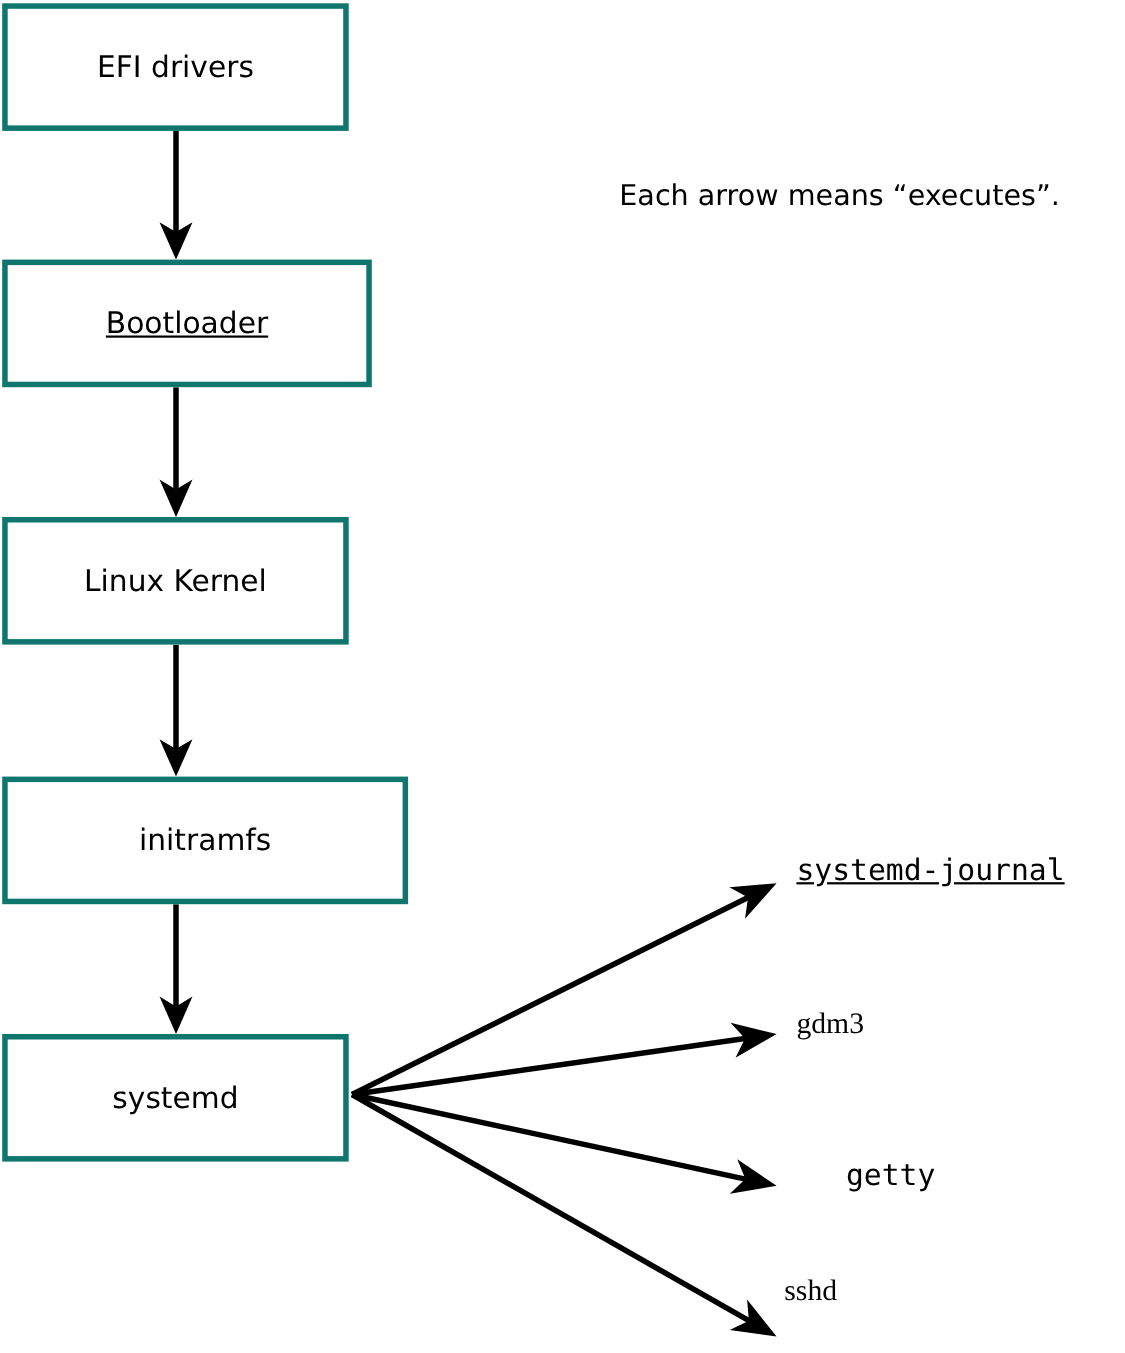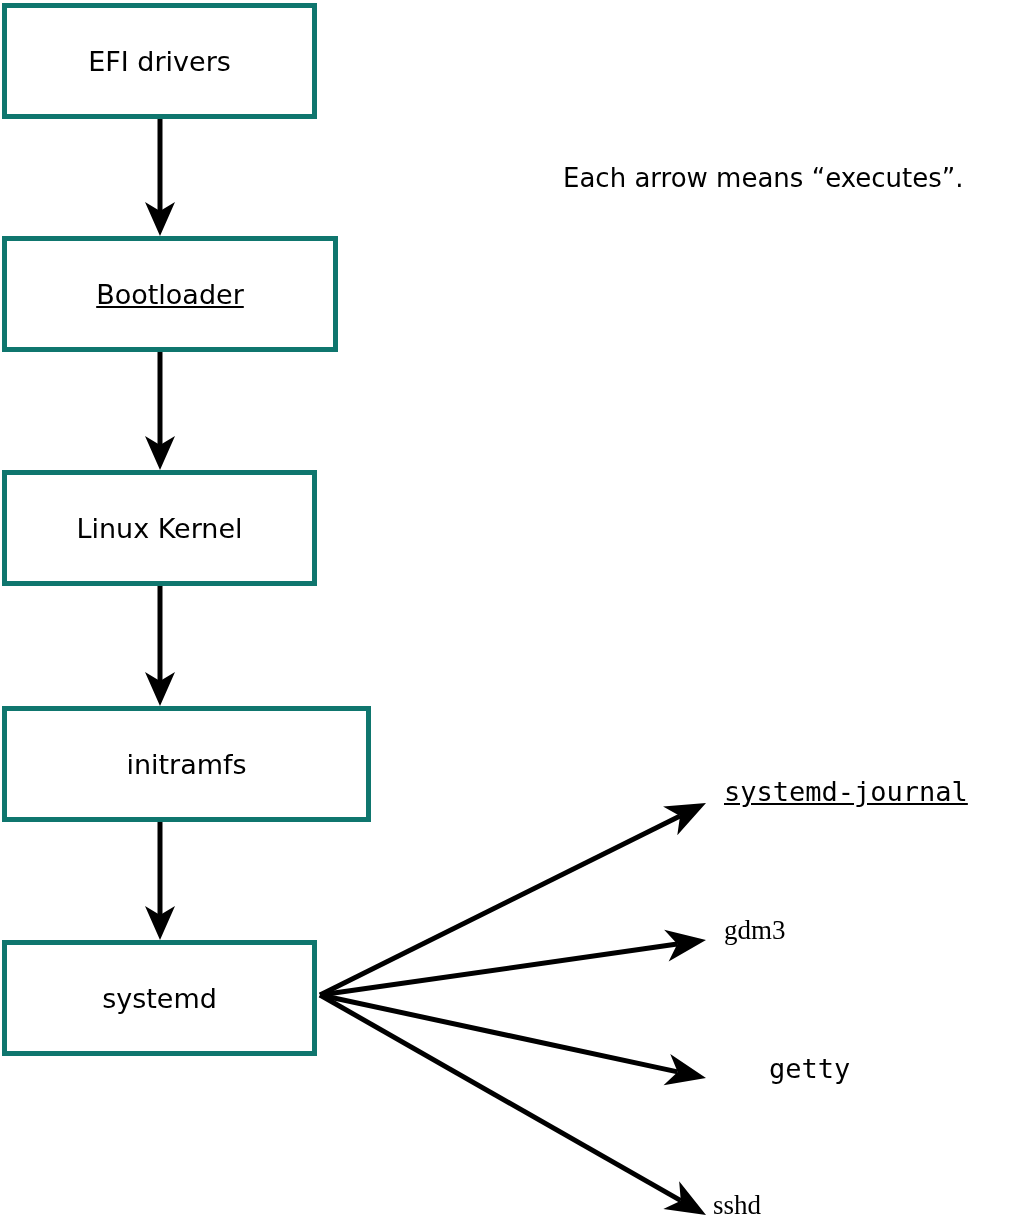--- a/index.html
+++ b/index.html
@@ -128,17 +128,17 @@
   <div class="stage-box" style="left:2px; top:940px; width:315px; height:116px;">
     <span class="stage-box-label">systemd</span>
   </div>
 
   <div class="branch-label" style="left:724px; top:778px;text-decoration:underline;">systemd-journal</div>
 
   <div class="branch-label sans" style="left:724px; top:917px;">gdm3</div>
 
   <div class="branch-label" style="left:724px; top:1055px;margin-left:45px;">getty</div>
 
-  <div class="branch-label sans" style="left:713px; top:1192px;">sshd</div>
+  <div class="branch-label sans" style="left:713px; top:1160px;">sshd</div>
 
   <div class="caption-text" style="left:563px; top:165px;">Each arrow means “executes”.</div>
 
 </div>
 
 </body></html>

